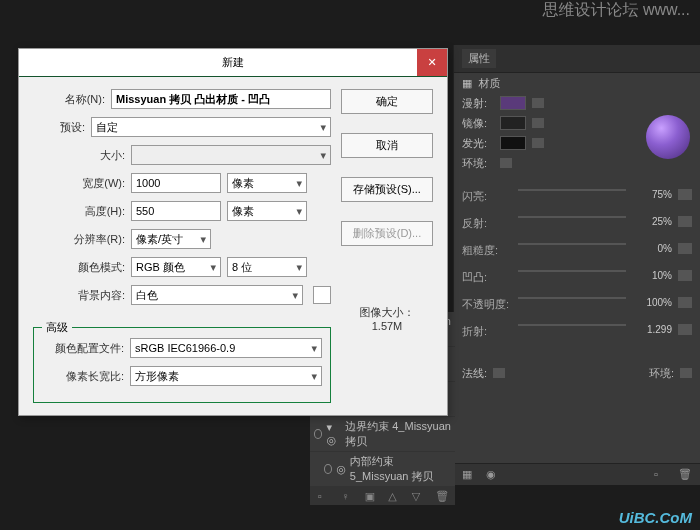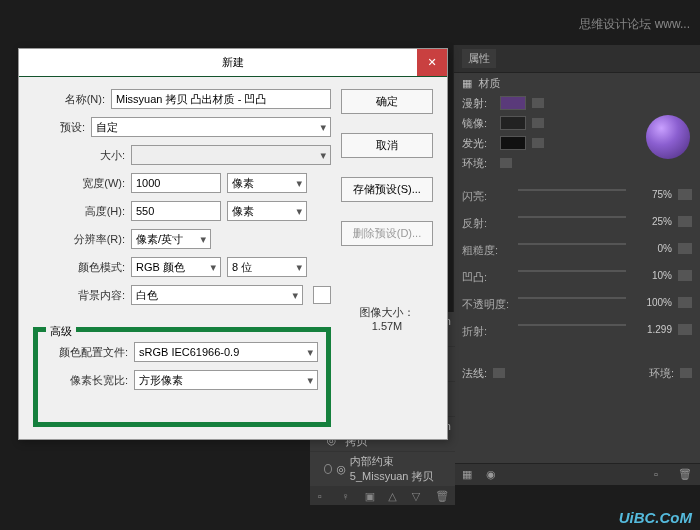--- a/index.html
+++ b/index.html
@@ -29,25 +29,25 @@
 .dlg-close{position:absolute;right:0;top:0;width:30px;height:100%;background:#c94040;color:#fff;display:flex;align-items:center;justify-content:center}
 .dlg-body{padding:12px 14px;display:flex;gap:10px}
 .dlg-left{flex:1}
 .dlg-right{width:92px;display:flex;flex-direction:column;gap:19px}
 .form-row{display:flex;align-items:center;gap:6px;margin-bottom:8px}
 .form-lbl{width:72px;text-align:right;color:#333}
 .inp{border:1px solid #999;padding:2px 4px;background:#fff;height:20px}
 .sel{border:1px solid #999;padding:1px 4px;background:#fff;height:20px;display:flex;align-items:center;justify-content:space-between}
 .sel::after{content:"▾";margin-left:4px;color:#555}
 .btn{border:1px solid #999;background:#f8f8f8;padding:4px 0;text-align:center;cursor:pointer}
-.fieldset{border:5px solid #15803d;padding:10px 8px 24px;margin-top:22px;position:relative}
+.fieldset{border:1px solid #15803d;padding:10px 8px 8px;margin-top:22px;position:relative}
 .legend{position:absolute;top:-8px;left:8px;background:#f0f0f0;padding:0 4px}
 .sw-bg{width:18px;height:18px;border:1px solid #999;background:#fff;margin-left:4px}
 .info-txt{text-align:center;color:#333;margin-top:40px}
-.topbar{position:absolute;top:16px;right:10px;color:#888;font-size:12px}
+.topbar{position:absolute;top:0;right:10px;color:#888;font-size:16px}
 .watermark{position:absolute;bottom:4px;right:8px;color:#5bd;font-size:15px;font-weight:bold;font-style:italic}
 </style>
 </head>
 <body>
 
 <div class="bg-grid"></div>
 <div class="topbar">思维设计论坛  www...</div>
 
 <div class="dark-panel">
   <div class="dp-header">
@@ -171,21 +171,21 @@
 
 <div class="dialog">
   <div class="dlg-title">
     <span>新建</span>
     <span class="dlg-close">✕</span>
   </div>
   <div class="dlg-body">
     <div class="dlg-left">
       <div class="form-row">
         <span class="form-lbl">名称(N):</span>
-        <input class="inp" style="flex: 1 1 0%;" value="Missyuan 拷贝 凸出材质 - 凹凸">
+        <input class="inp" style="flex: 1 1 0%; font-weight: bold;" value="Missyuan 拷贝 凸出材质 - 凹凸">
       </div>
       <div class="form-row">
         <span class="form-lbl" style="width:52px">预设:</span>
         <div class="sel" style="flex:1">
             <span>自定</span>
           </div>
       </div>
       <div style="padding-left:20px">
         <div class="form-row">
           <span class="form-lbl">大小:</span>

